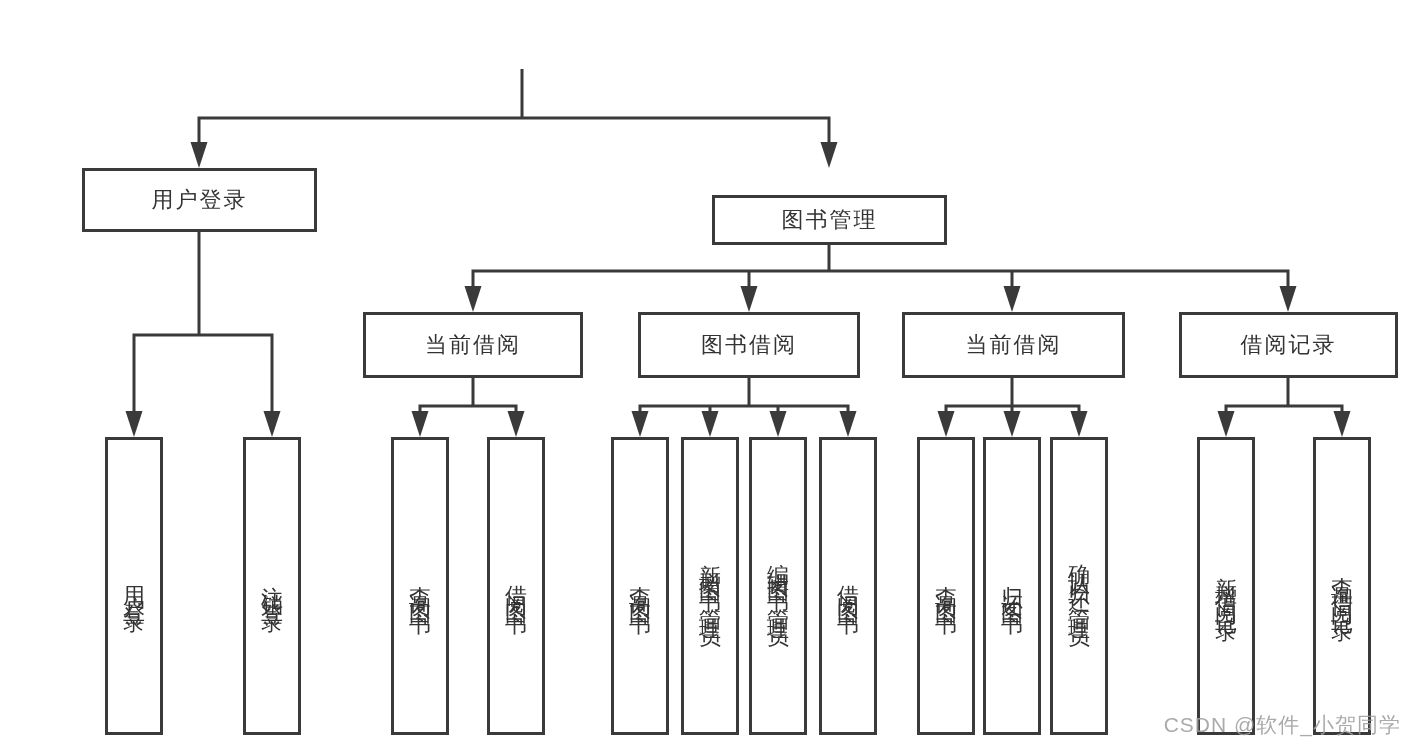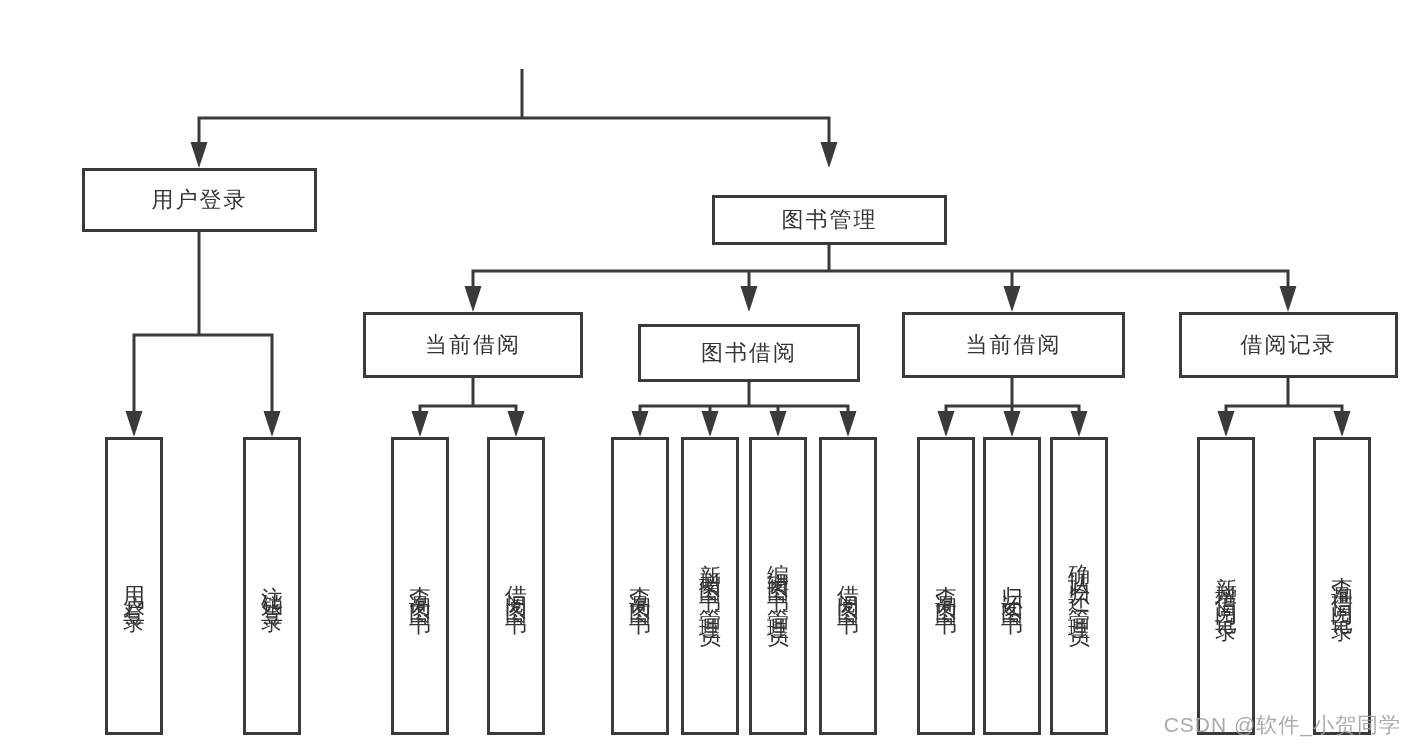--- a/index.html
+++ b/index.html
@@ -115,21 +115,21 @@
       <polygon points="1226,437 1217.5,411 1234.5,411"></polygon>
       <polygon points="1342,437 1333.5,411 1350.5,411"></polygon>
     </g>
   </svg>
 
 
   <div class="node" style="left:82px; top:168px; width:235px; height:64px;">用户登录</div>
   <div class="node" style="left:712px; top:168px; width:235px; height:50px;margin-top:27px;">图书管理</div>
 
   <div class="node" style="left:363px; top:312px; width:220px; height:66px;">当前借阅</div>
-  <div class="node" style="left:638px; top:324px; width:222px; height:58px;">图书借阅</div>
+  <div class="node" style="left:638px; top:312px; width:222px; height:66px;">图书借阅</div>
   <div class="node" style="left:902px; top:312px; width:223px; height:66px;">当前借阅</div>
   <div class="node" style="left:1179px; top:312px; width:219px; height:66px;">借阅记录</div>
 
   <div class="leaf" style="left:105px; top:437px;">用户登录</div>
   <div class="leaf" style="left:243px; top:437px;">注销登录</div>
 
   <div class="leaf" style="left:391px; top:437px;">查询图书</div>
   <div class="leaf" style="left:487px; top:437px;">借阅图书</div>
 
   <div class="leaf" style="left:611px; top:437px;">查询图书</div>

